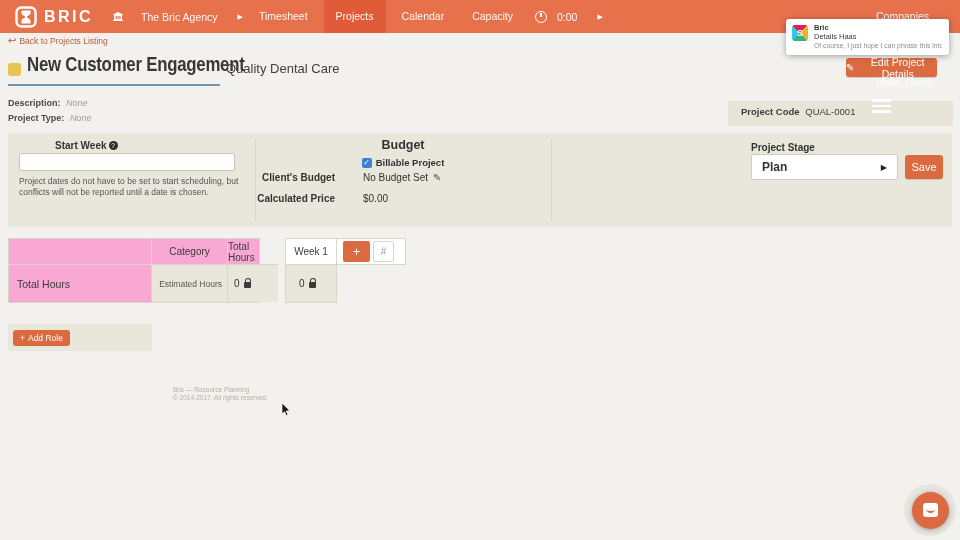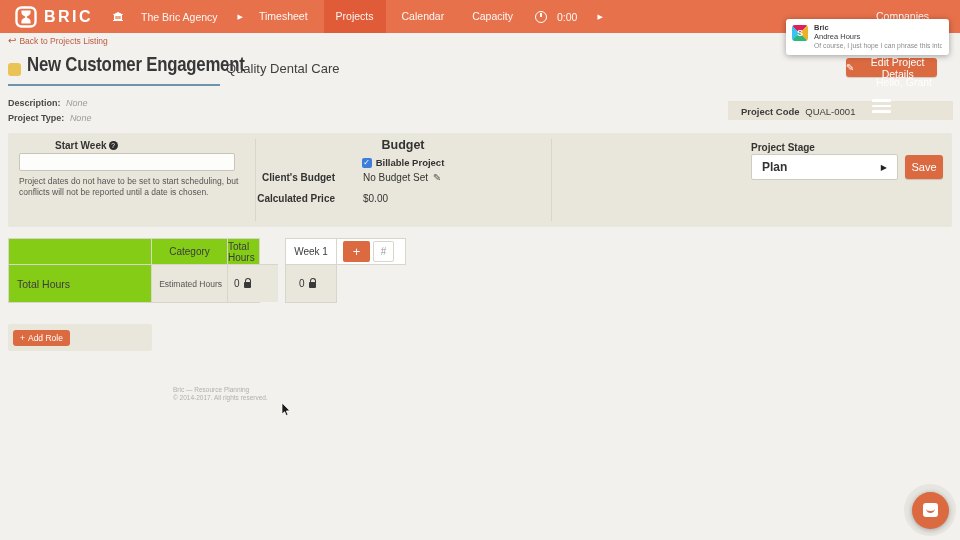--- a/index.html
+++ b/index.html
@@ -42,21 +42,21 @@
   .proj-icon { position:absolute; left:8px; top:63px; width:13px; height:13px; border-radius:3px; background:#E9C353; }
   .page-title { position:absolute; left:27px; top:52px; font-size:21px; font-weight:700; color:#383838; letter-spacing:-.3px; white-space:nowrap; transform:scaleX(.8); transform-origin:0 0; }
   .page-subtitle { position:absolute; left:226px; top:61px; font-size:13px; color:#404040; white-space:nowrap; }
   .title-underline { position:absolute; left:8px; top:84px; width:212px; height:2px; background:#6E93AB; }
   .edit-btn { position:absolute; left:846px; top:58px; width:91px; height:19px; background:#DC6A41; border:none; border-radius:3px; color:#fff; font-size:10.5px; display:flex; align-items:center; justify-content:center; gap:4px; cursor:pointer; box-shadow:0 1px 1px rgba(0,0,0,.15); font-family:inherit; }
   .edit-btn .pencil-glyph { font-size:10px; }
   
   .meta-row { position:absolute; left:8px; font-size:9px; color:#4a4a4a; }
   .meta-row .lbl { font-weight:700; }
   .meta-row .val { font-style:italic; color:#9c9c9c; margin-left:3px; }
-  .code-bar { position:absolute; left:728px; top:101px; width:225px; height:19px; background:#E8E5D8; font-size:9.5px; line-height:21px; padding-left:13px; color:#3c3c3c; }
+  .code-bar { position:absolute; left:728px; top:101px; width:225px; height:25px; background:#E8E5D8; font-size:9.5px; line-height:21px; padding-left:13px; color:#3c3c3c; }
   .code-bar .lbl { font-weight:700; }
   .code-bar .val { margin-left:3px; }
   
   .panel { position:absolute; left:8px; top:133px; width:944px; height:94px; background:#E9E7DB; border-radius:2px; }
   .panel .divider { position:absolute; top:6px; bottom:6px; width:1px; background:#d9d6c9; }
   .sw-label { position:absolute; left:11px; top:7px; font-size:10px; font-weight:700; color:#333; display:flex; align-items:center;margin-left:36px; }
   .q-circle { width:9px; height:9px; background:#2e2e2e; border-radius:50%; color:#fff; font-size:6.5px; font-weight:400; display:inline-flex; align-items:center; justify-content:center; margin-left:2px; cursor:pointer; }
   .sw-input { position:absolute; left:11px; top:20px; width:216px; height:18px; border:1px solid #c9c6b9; border-radius:2px; background:#fdfdfb; font-family:inherit; font-size:10px; padding:0 5px; }
   .sw-help { position:absolute; left:11px; top:43px; width:230px; font-size:8.5px; color:#555; line-height:11px; }
   .budget-col { position:absolute; left:247px; top:0; width:296px; height:78px; }
@@ -66,21 +66,21 @@
   .b-row { position:absolute; left:0; width:100%; display:flex; align-items:center; }
   .b-row .lbl { flex:0 0 80px; text-align:right; font-size:10px; font-weight:700; color:#333; }
   .b-row .val { margin-left:28px; font-size:10px; color:#333; display:flex; align-items:center; gap:5px; }
   .b-row .pencil-glyph { color:#555; font-size:10px; cursor:pointer; }
   .stage-label { position:absolute; left:743px; top:9px; font-size:10px; font-weight:700; color:#333; }
   .stage-select { position:absolute; left:743px; top:21px; width:147px; height:26px; background:#fff; border:1px solid #cfccc0; border-radius:2px; display:flex; align-items:center; cursor:pointer; }
   .stage-select .sel-text { flex:1; padding-left:10px; font-size:12px; font-weight:700; color:#333; }
   .stage-select .sel-arrow { padding-right:10px; font-size:8px; color:#222; }
   .save-btn { position:absolute; left:897px; top:22px; width:38px; height:24px; background:#DC6A41; border:none; border-radius:3px; color:#fff; font-size:11px; cursor:pointer; font-family:inherit; box-shadow:0 1px 1px rgba(0,0,0,.15); }
   
-  .tbl { position:absolute; left:8px; top:238px; width:252px; background:#84cc16; border:1px solid #d8d6ca; display:grid; grid-template-columns:143px 76px 50px; grid-template-rows:26px 37px; }
+  .tbl { position:absolute; left:8px; top:238px; width:252px; background:#f9a8d4; border:1px solid #d8d6ca; display:grid; grid-template-columns:143px 76px 50px; grid-template-rows:26px 37px; }
   .tbl > div { display:flex; align-items:center; }
   .tbl .c1, .tbl .c2 { border-right:1px solid #d8d6ca; }
   .tbl .hd { border-bottom:1px solid #d8d6ca; font-size:10px; color:#3c3c3c; justify-content:center; }
   .tbl .bd-label { font-size:10.5px; color:#3c3c3c; padding-left:8px; }
   .tbl .bd-cat { background:#E9E7DB; font-size:8.5px; color:#555; justify-content:flex-end; padding-right:5px; }
   .tbl .bd-val { background:#E9E7DB; font-size:10px; color:#333; padding-left:6px; }
   .lock-icon { position:relative; display:inline-block; width:7px; height:6px; background:#3a3a3a; border-radius:1px; margin-left:4px; margin-top:3px; }
   .lock-icon::before { content:""; position:absolute; left:1.2px; top:-4px; width:4px; height:4px; border:1.2px solid #3a3a3a; border-bottom:none; border-radius:3px 3px 0 0; }
   .wk-head { position:absolute; left:285px; top:238px; width:121px; height:27px; background:#fff; border:1px solid #d8d6ca; display:flex; align-items:center; }
   .wk-label-cell { width:51px; height:100%; border-right:1px solid #d8d6ca; display:flex; align-items:center; justify-content:center; font-size:10px; color:#3c3c3c; }
@@ -140,21 +140,21 @@
         <span></span>
         <span></span>
       </span>
   </div>
 </div>
 
 <div class="notif">
   <span class="slack-icon">S</span>
   <div class="notif-text">
     <div class="notif-app">Bric</div>
-    <div class="notif-sender">Andrea Hours</div>
+    <div class="notif-sender">Details Haas</div>
     <div class="notif-msg">Of course, I just hope I can phrase this into somethi...</div>
   </div>
 </div>
 
 <div class="back-link">
   <span class="back-glyph">↩</span>
   <span>Back to Projects Listing</span>
 </div>
 
 <span class="proj-icon"></span>

